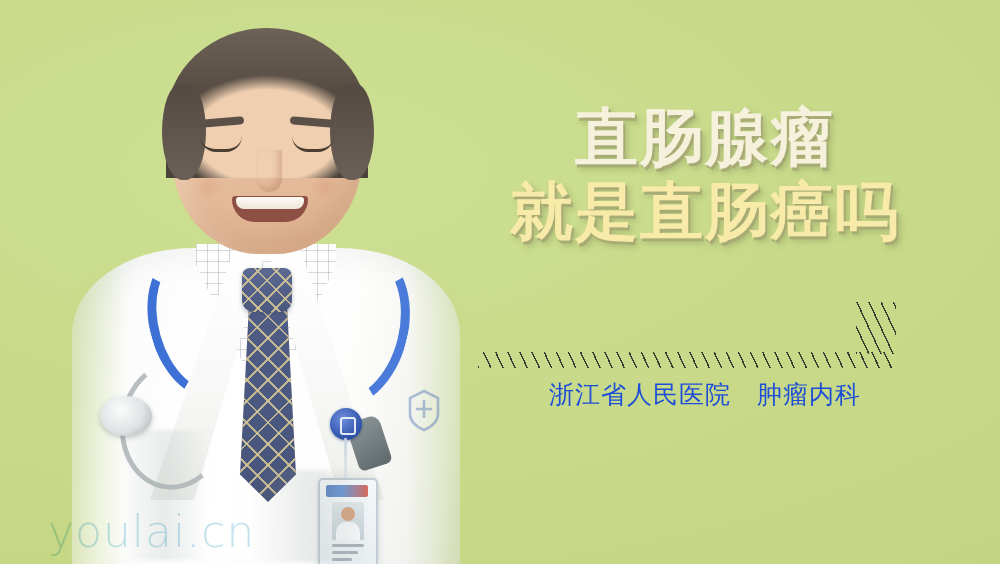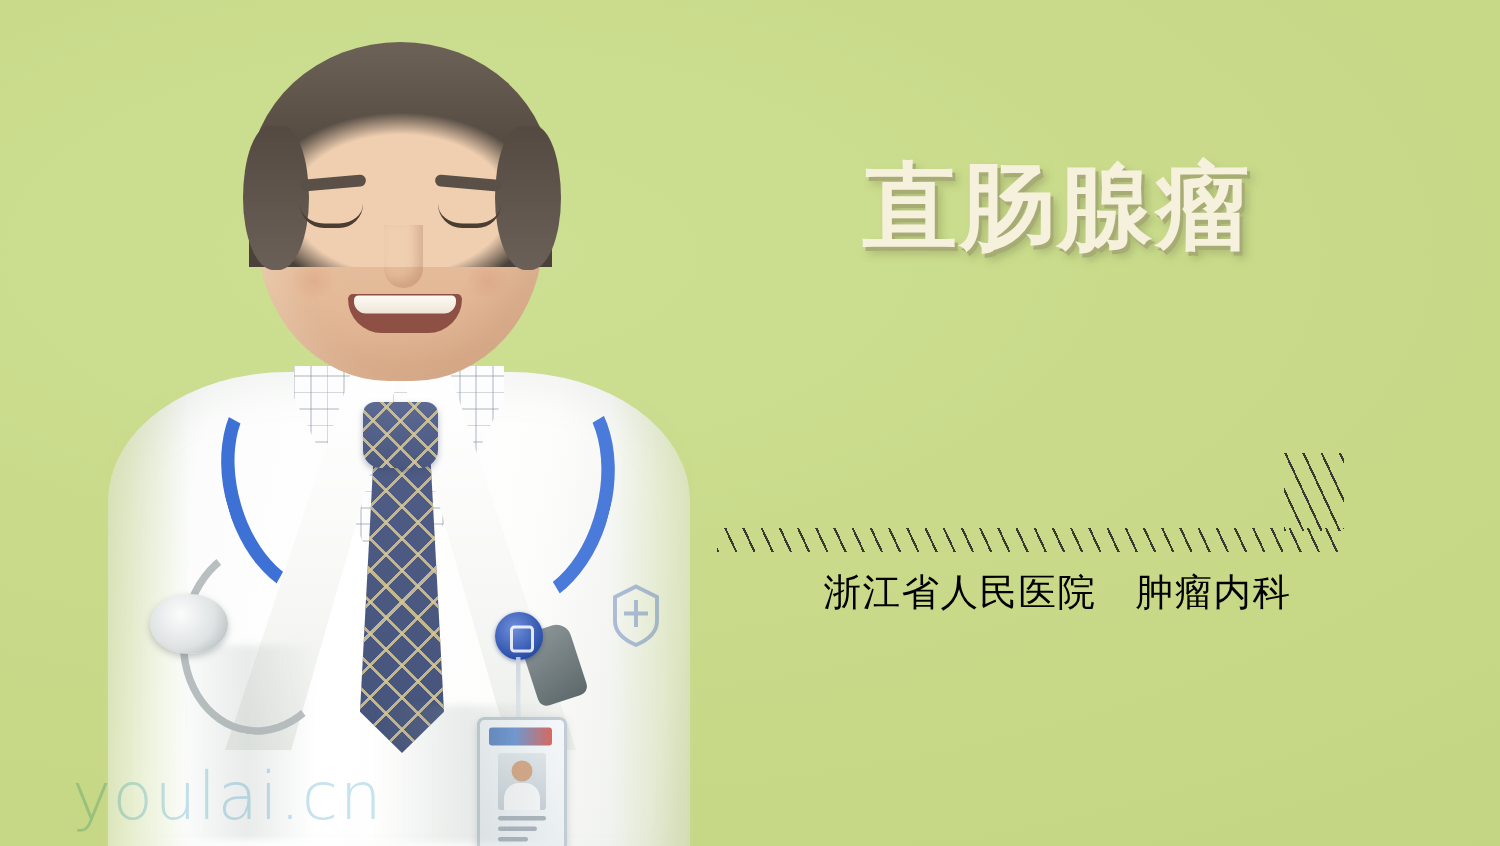--- a/index.html
+++ b/index.html
@@ -487,21 +487,21 @@
   }
 
   .affiliation {
     position: absolute;
     left: 470px;
     top: 378px;
     width: 470px;
     text-align: center;
     font-family: "DejaVu Sans", "Liberation Sans", sans-serif;
     font-size: 25px;
-    color: #000000;
+    color: #1d4ed8;
     letter-spacing: 1px;
     white-space: pre;
   }
 
   
   .watermark {
     position: absolute;
     left: 48px;
     top: 506px;
     font-family: "DejaVu Sans", "Liberation Sans", sans-serif;
@@ -570,20 +570,21 @@
       <path d="M20 3 L34 10 L34 26 Q34 36 20 42 Q6 36 6 26 L6 10 Z" fill="none" stroke="#4a6fb5" stroke-width="2.6"></path>
       <path d="M20 12 L20 30 M12 21 L28 21" stroke="#4a6fb5" stroke-width="2.6" fill="none"></path>
     </svg>
 
     <div class="coat-fold" style="left:250px;top:470px;width:120px;height:92px;"></div>
     <div class="coat-fold" style="left:120px;top:430px;width:90px;height:130px;"></div>
   </div>
 
   <div class="headline">
     <span class="l1">直肠腺瘤</span>
+    <span class="l2">就是直肠癌吗</span>
   </div>
 
   <div class="hatch hatch-right"></div>
   <div class="hatch hatch-bottom"></div>
 
 
   <div class="affiliation">浙江省人民医院　肿瘤内科</div>
 
   <div class="watermark">youlai.cn</div>
 

